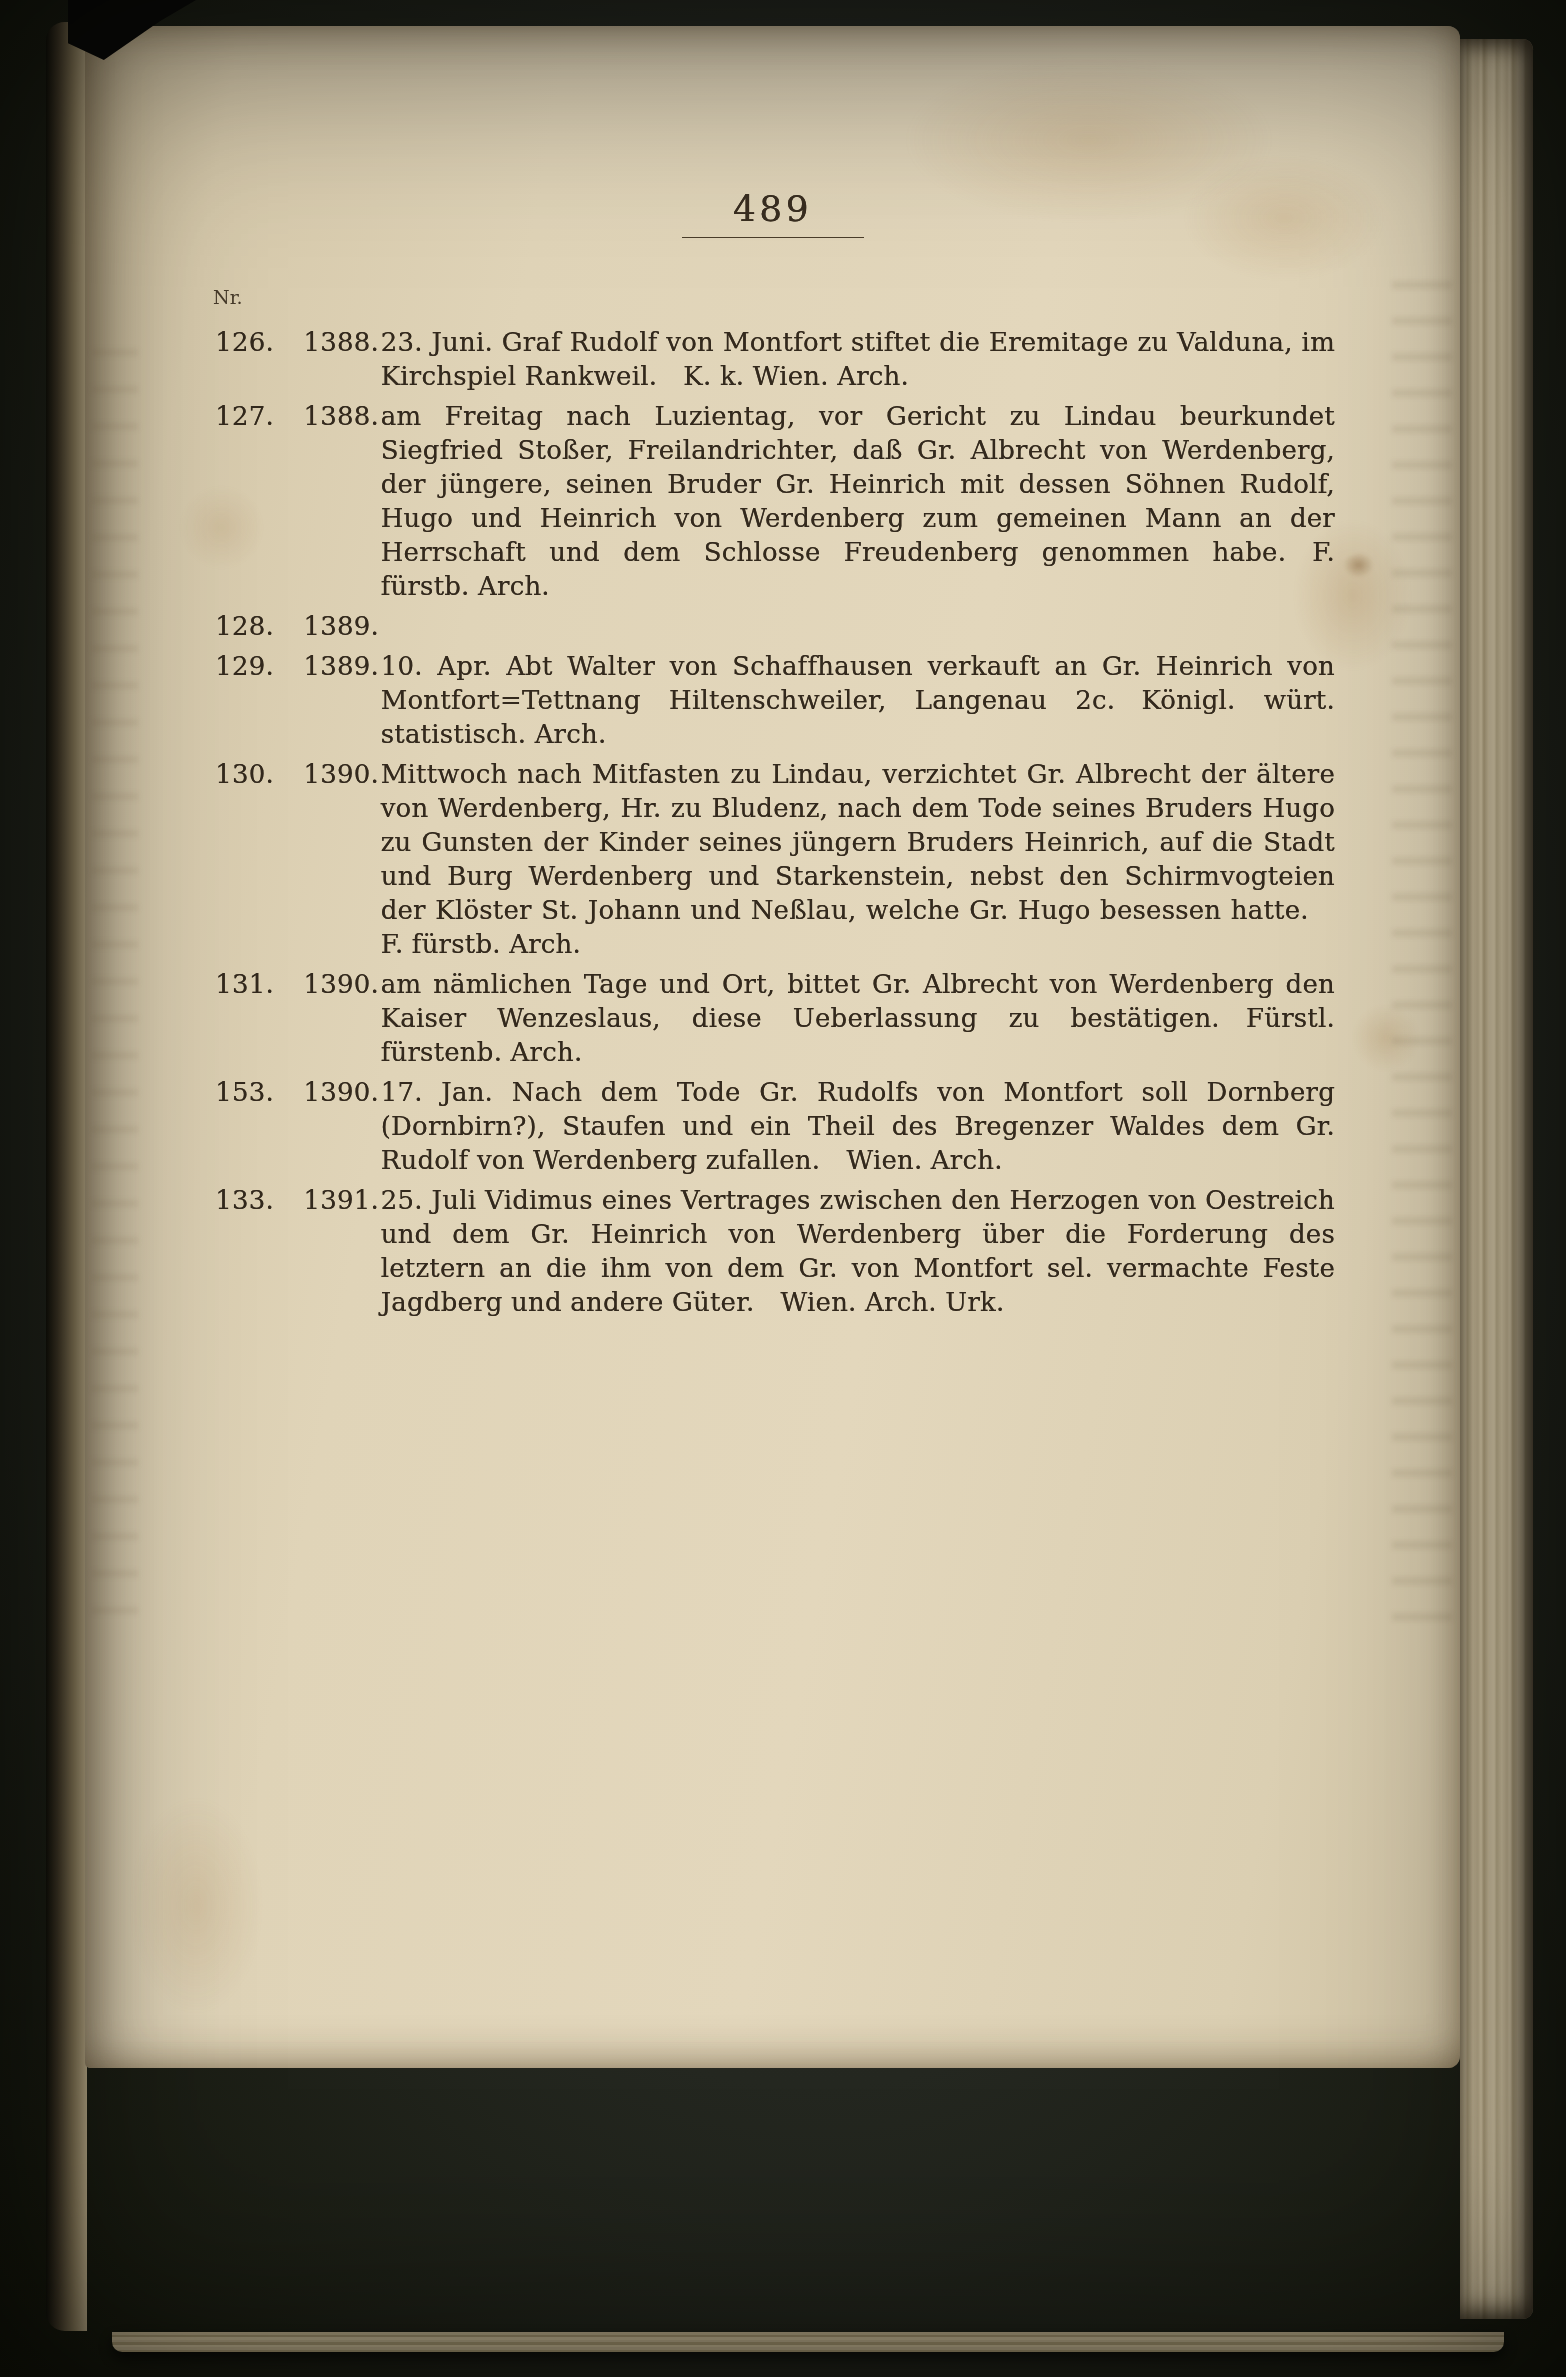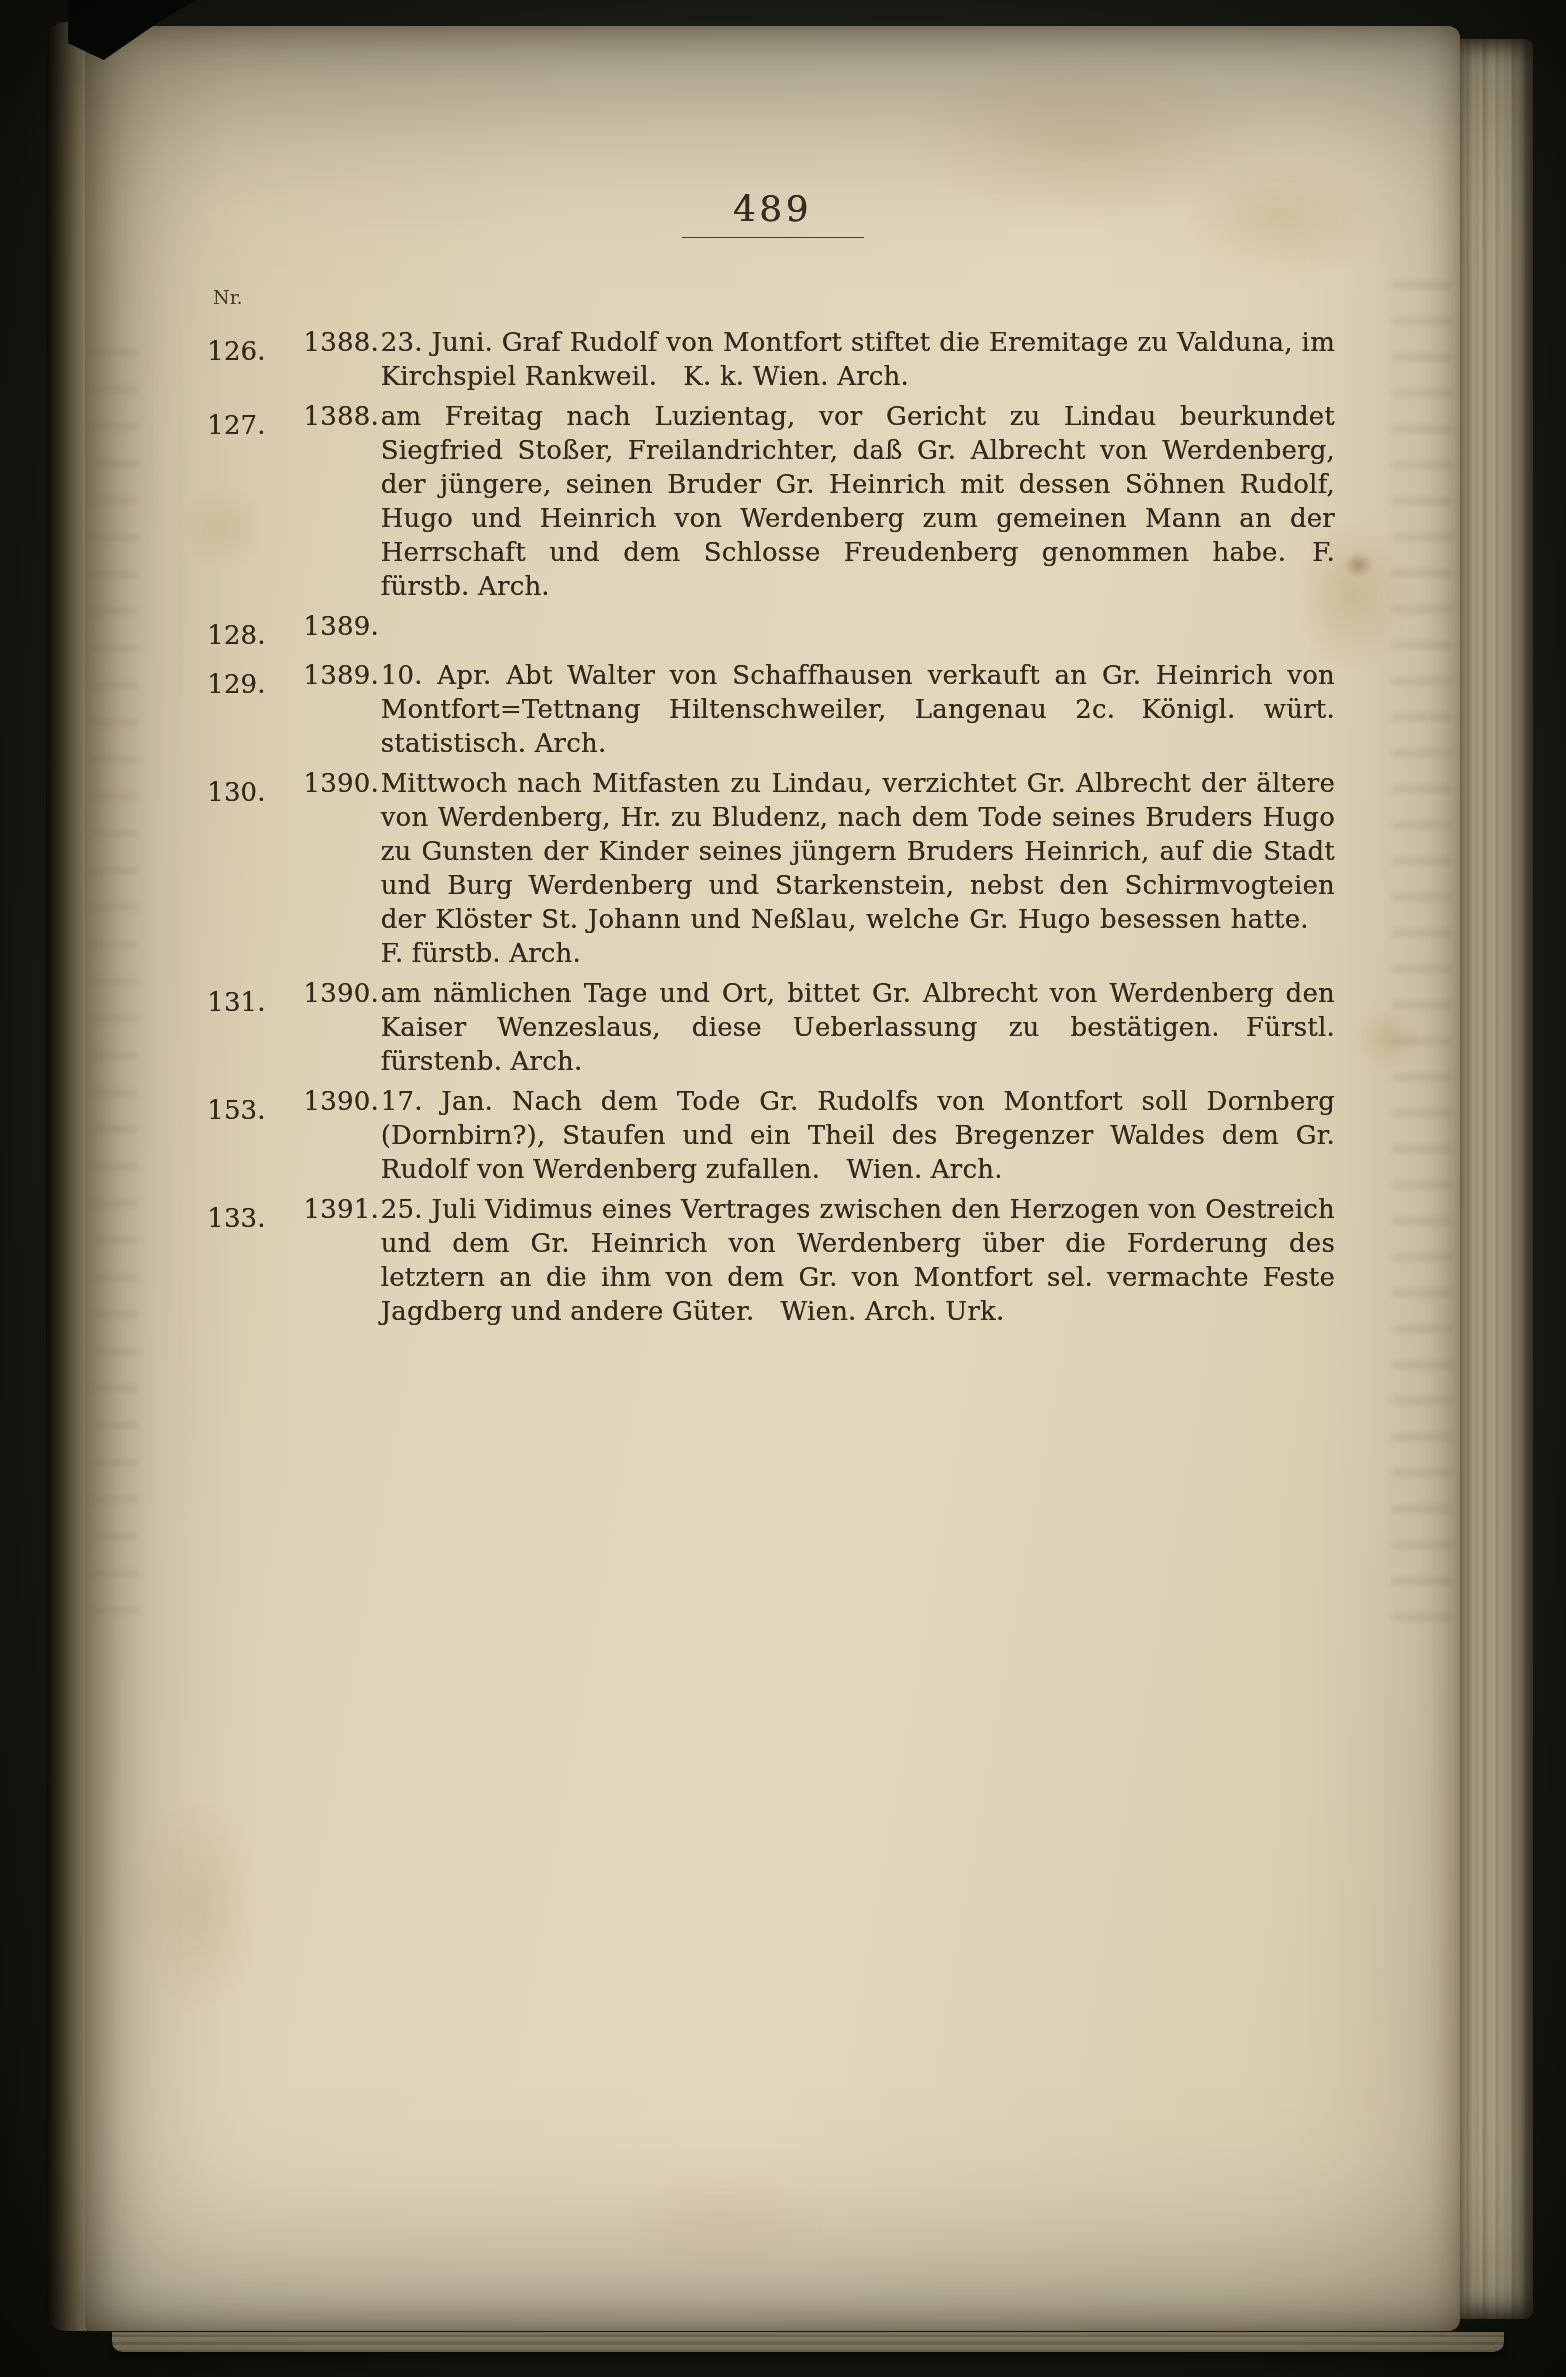--- a/index.html
+++ b/index.html
@@ -23,21 +23,21 @@
     background:linear-gradient(90deg,#101009 0%, #3d3525 30%, #7d7052 68%, #ab9d7d 100%);
   }
   
   .corner-dark{
     position:absolute;left:68px;top:0;width:128px;height:60px;z-index:4;
     background:#0a0a08;
     clip-path:polygon(0 0,100% 0,72% 35%,28% 100%,0 72%);
   }
   
   .page{
-    position:absolute;left:85px;top:25.5px;width:1375px;height:2305px;z-index:2;
+    position:absolute;left:85px;top:25.5px;width:1375px;height:2042px;z-index:2;
     border-radius:5.1px 12px 12px 5.1px;
     background:linear-gradient(100deg,#c3b595 0%, #d7caac 9%, #e0d4b8 28%, #e3d7bc 58%, #dbcfb2 86%, #d0c3a4 100%);
     box-shadow:
       inset 25.5px 0 60px -18.7px rgba(62,48,26,.6),
       inset -13.6px 0 37px -15.3px rgba(92,72,40,.35),
       inset 0 -18.7px 47px -22px rgba(92,72,40,.38),
       inset 0 17px 47px -22px rgba(92,72,40,.3);
     overflow:hidden;
   }
   
@@ -82,21 +82,21 @@
     text-shadow:0 0 0.4px #392e20;
   }
   .page-number-rule{width:182px;height:1.7px;background:#4a3d2a;margin:8.5px auto 0;}
   .col-header{position:absolute;left:128px;top:260px;font-size:19px;color:#463a29;}
   .entries{
     position:absolute;left:114px;top:299px;width:1136px;
     font-size:26px;line-height:34px;color:#33291d;letter-spacing:0.2px;
     text-shadow:0 0 0.3px rgba(51,41,29,.8);
   }
   .entry{display:grid;grid-template-columns:75px 105px 1fr;margin-bottom:6px;}
-  .entry-nr{text-align:center;margin-top:9px;}
+  .entry-nr{text-align:right;}
   .entry-year{text-align:right;padding-left:20.4px;}
   .entry-text{padding-left:1.7px;text-align:justify;hyphens:auto;-webkit-hyphens:auto;}
 </style>
 </head>
 <body>
 
 <div class="scene">
 
   <div class="left-edges"></div>
   <div class="corner-dark"></div>

